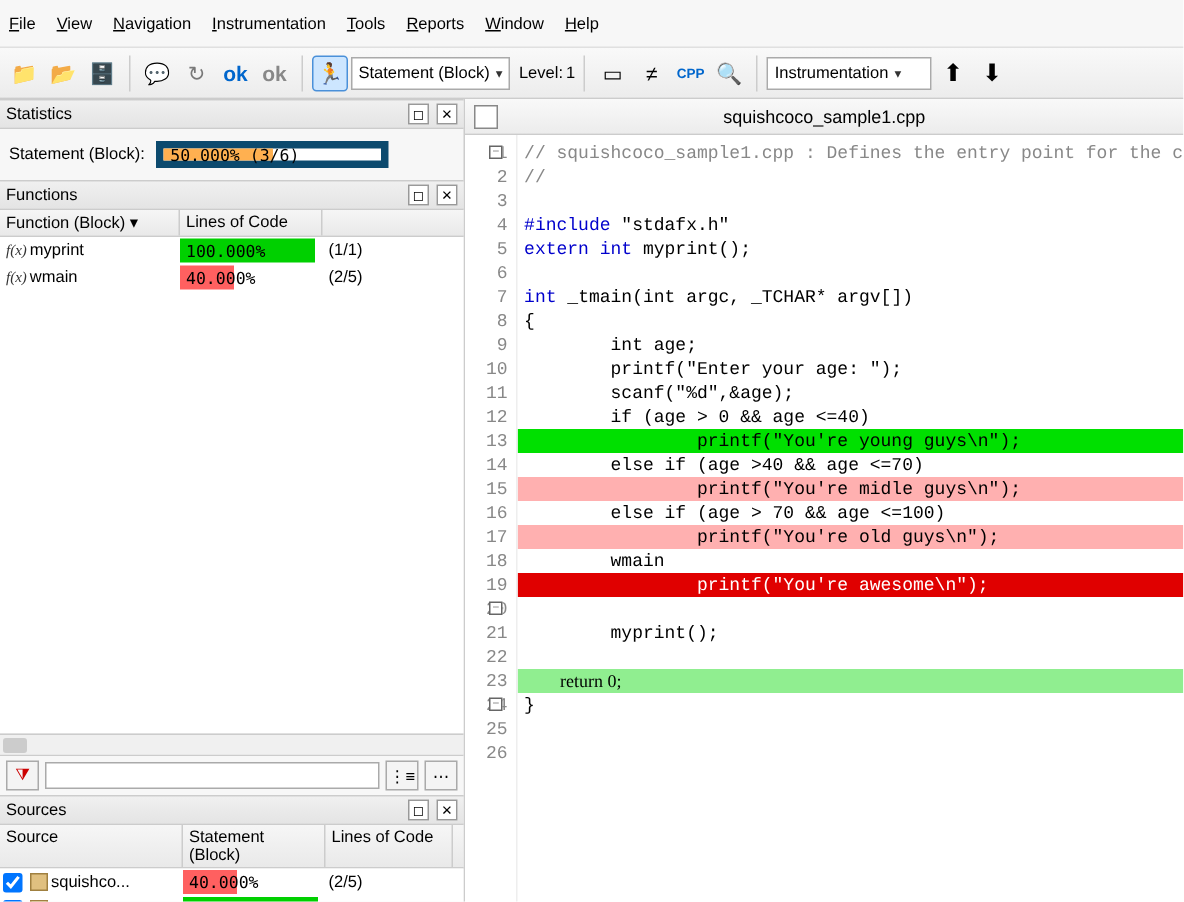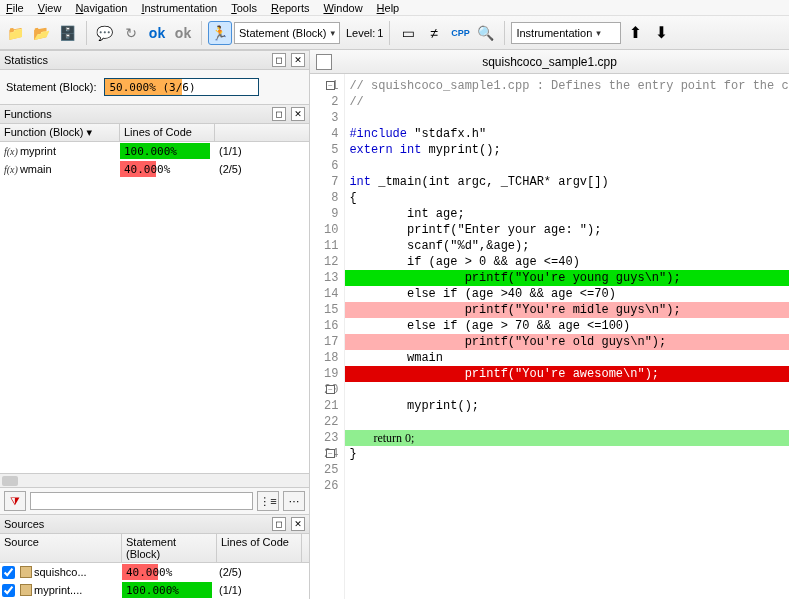--- a/index.html
+++ b/index.html
@@ -1,32 +1,32 @@
 <!DOCTYPE html>
 <html><head>
 <meta charset="utf-8">
 <style>
   * { box-sizing: border-box; margin: 0; padding: 0; }
   body { font-family: "Segoe UI", Tahoma, sans-serif; font-size: 11px; background: #fff; width: 789px; height: 601px; overflow: hidden; }
-  .menubar { display: flex; gap: 14px; padding: 2px 6px; background: #f7f7f7; border-bottom: 1px solid #e0e0e0; height: 16px; align-items: center; }
+  .menubar { display: flex; gap: 14px; padding: 2px 6px; background: #f7f7f7; border-bottom: 1px solid #e0e0e0; height: 32px; align-items: center; }
   .menubar span { cursor: default; }
   .menubar span:first-letter { text-decoration: underline; }
   .toolbar { display: flex; align-items: center; gap: 2px; padding: 2px 4px; background: linear-gradient(#f9f9f9,#ececec); border-bottom: 1px solid #ccc; height: 34px; }
   .tbtn { width: 24px; height: 24px; border: 1px solid transparent; border-radius: 3px; display: inline-flex; align-items: center; justify-content: center; font-size: 14px; cursor: pointer; }
   .tbtn.active { border-color: #4a90d9; background: #cde6ff; }
   .tsep { width: 1px; height: 24px; background: #ccc; margin: 0 4px; }
   .combo { height: 22px; border: 1px solid #aaa; background: #fff; padding: 0 4px; display: inline-flex; align-items: center; gap: 4px; font-size: 11px; cursor: pointer; }
   .combo::after { content: "▾"; font-size: 9px; color: #333; }
   .main { display: flex; height: calc(601px - 18px - 34px); }
   .left { width: 310px; border-right: 1px solid #ccc; display: flex; flex-direction: column; background: #f7f7f7; }
   .right { flex: 1; display: flex; flex-direction: column; background: #fff; }
   .panel-head { background: linear-gradient(#f0f0f0,#e4e4e4); border-top: 1px solid #ccc; border-bottom: 1px solid #ccc; padding: 2px 4px; font-size: 11px; display: flex; align-items: center; justify-content: space-between; }
   .panel-head .controls span { width: 14px; height: 14px; display: inline-flex; align-items: center; justify-content: center; border: 1px solid #999; background: #fff; font-size: 9px; margin-left: 2px; cursor: pointer; }
   .stats-body { padding: 8px 6px; display: flex; align-items: center; gap: 8px; }
-  .cov-bar { position: relative; width: 155px; height: 18px; border: 1px solid #0c4a6e; background: #fff; font-family: "Consolas", monospace; font-size: 11px; display: flex; align-items: center; }
+  .cov-bar { position: relative; width: 155px; height: 18px; border: 5px solid #0c4a6e; background: #fff; font-family: "Consolas", monospace; font-size: 11px; display: flex; align-items: center; }
   .cov-fill { position: absolute; left: 0; top: 0; bottom: 0; }
   .cov-text { position: relative; z-index: 1; padding-left: 4px; white-space: pre; }
   .tbl-head { display: grid; grid-template-columns: 120px 95px 85px; background: linear-gradient(#f6f6f6,#e9e9e9); border-bottom: 1px solid #ccc; font-size: 11px; }
   .tbl-head > div { padding: 2px 4px; border-right: 1px solid #ccc; }
   .tbl-row { display: grid; grid-template-columns: 120px 95px 85px; font-size: 11px; align-items: center; }
   .tbl-row > div { padding: 1px 4px; height: 18px; display: flex; align-items: center; }
   .fx { font-style: italic; font-family: "Times New Roman", serif; font-size: 10px; color: #333; margin-right: 2px; }
   .functions-body { flex: 1; overflow: auto; background: #fff; }
   .scroll-stub { height: 14px; background: #f0f0f0; border-top: 1px solid #ccc; position: relative; }
   .scroll-stub::before { content: ""; position: absolute; left: 2px; top: 2px; width: 16px; height: 10px; background: #ccc; border-radius: 2px; }

